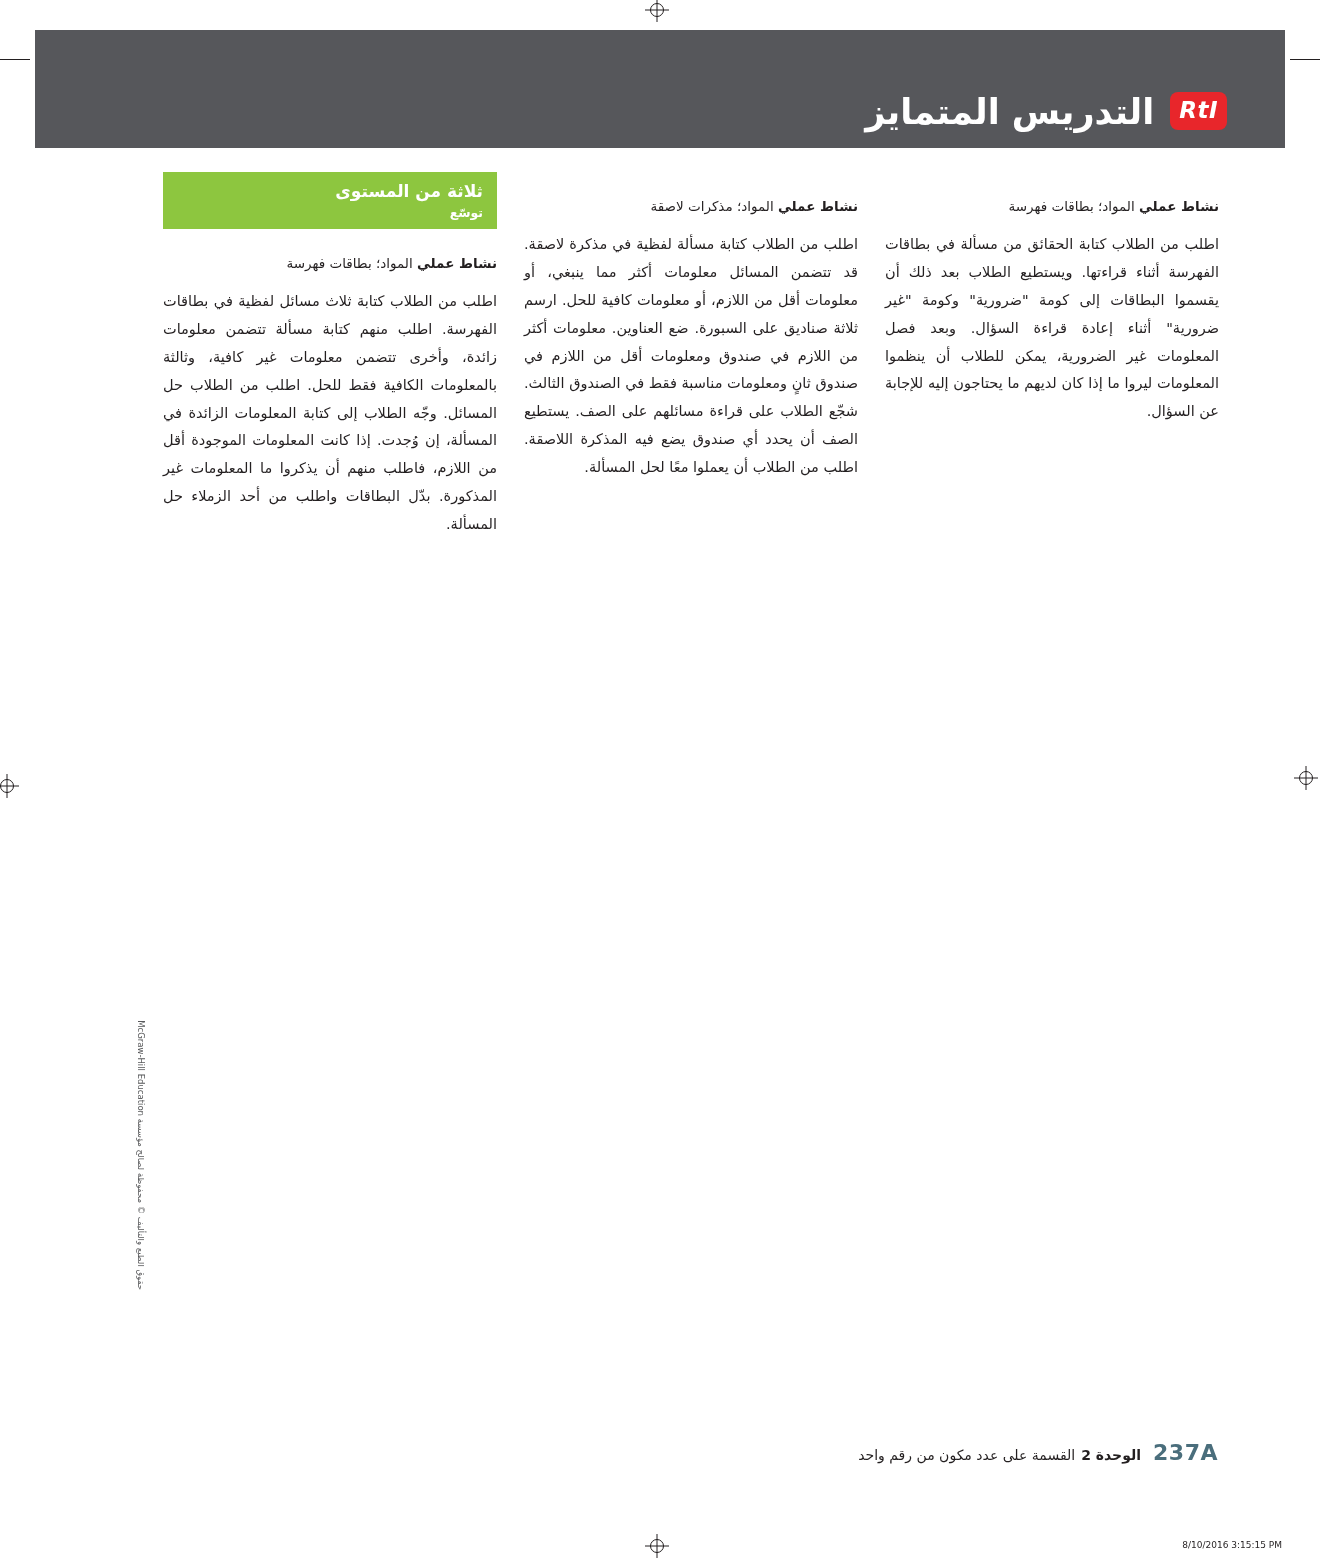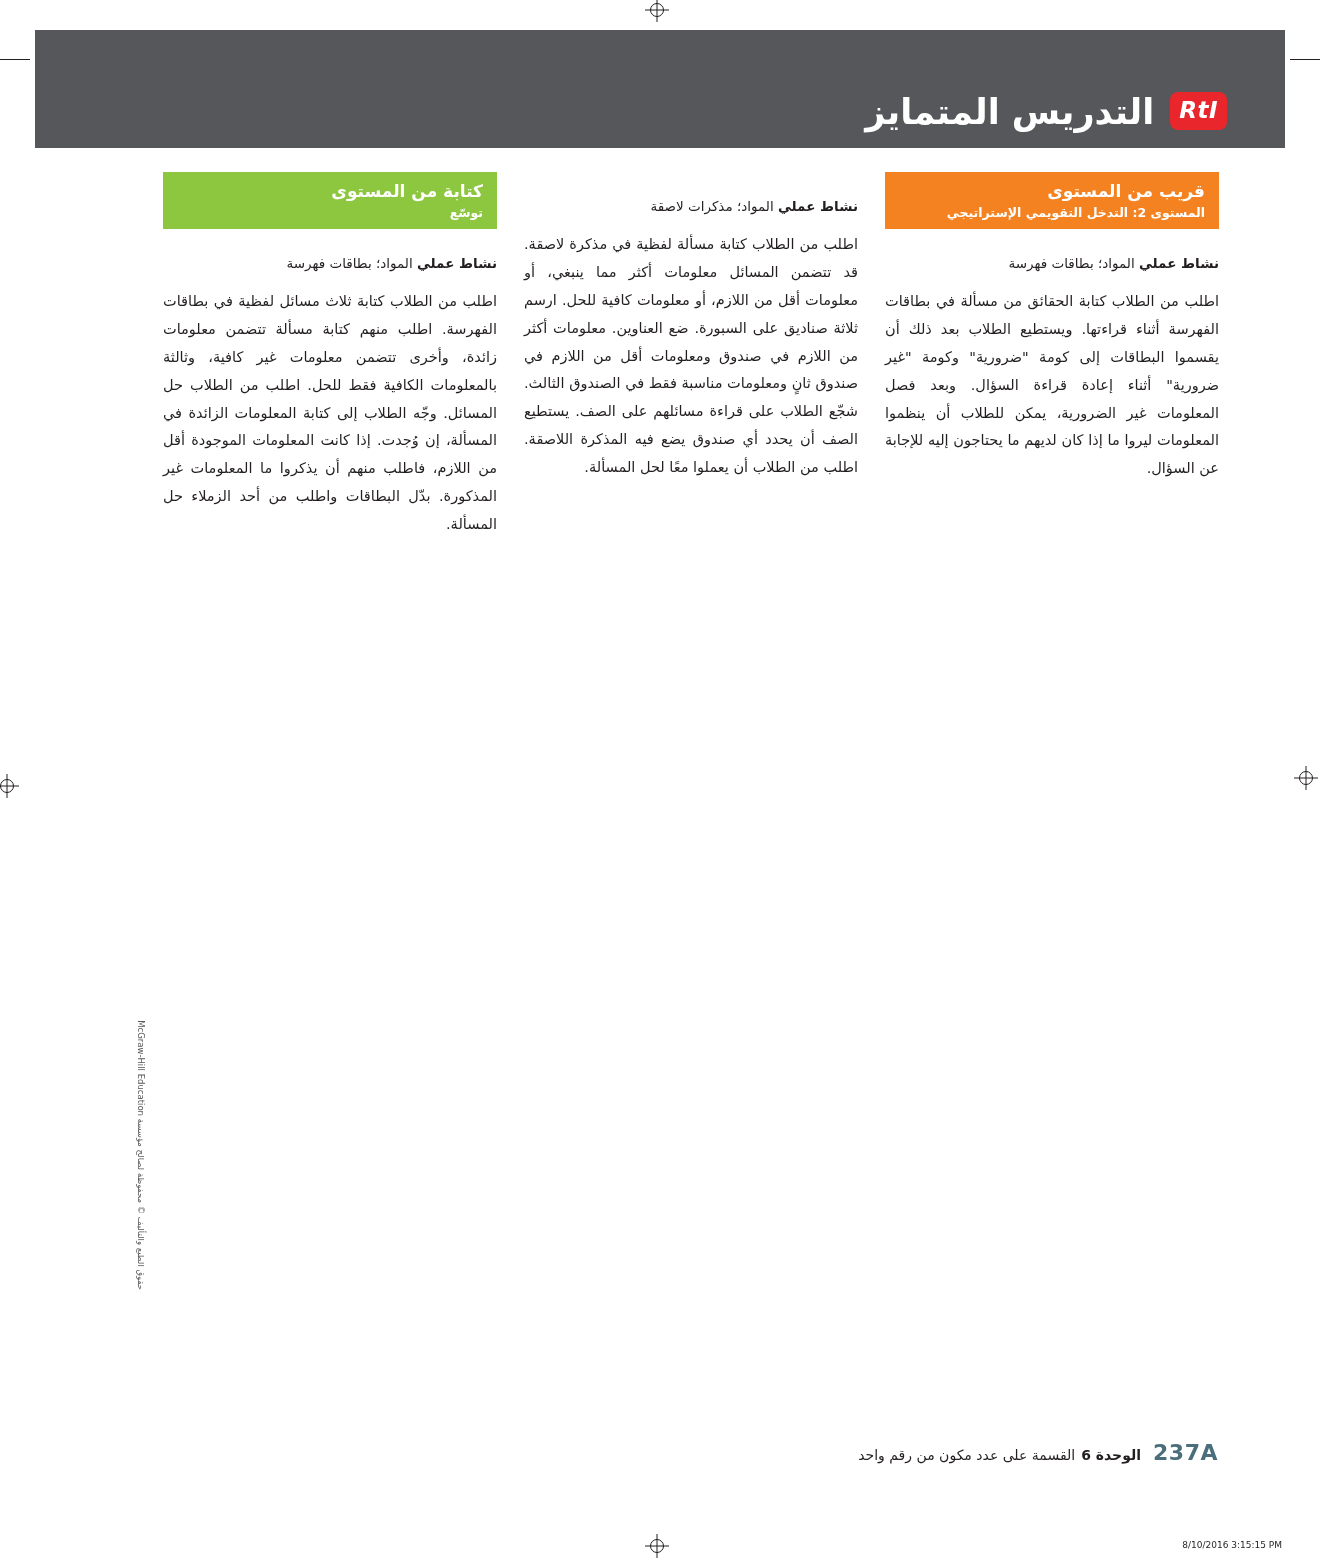--- a/index.html
+++ b/index.html
@@ -94,57 +94,53 @@
   </svg>
 
   <div class="header-band">
     <span class="rti-logo">RtI</span>
     <span class="band-title">التدريس المتمايز</span>
   </div>
 
   <div class="columns">
 
     <div class="col">
-      <div class="col-header" style="background: rgb(245, 130, 32);">
-        <div class="col-title">قريب من المستوى</div>
-        <div class="col-subtitle">المستوى 2: التدخل التقويمي الإستراتيجي</div>
-      </div>
       <div class="materials">
         <span class="act">نشاط عملي</span>
         <span>المواد؛ بطاقات فهرسة</span>
       </div>
       <div class="body-text">اطلب من الطلاب كتابة الحقائق من مسألة في بطاقات الفهرسة أثناء قراءتها. ويستطيع الطلاب بعد ذلك أن يقسموا البطاقات إلى كومة "ضرورية" وكومة "غير ضرورية" أثناء إعادة قراءة السؤال. وبعد فصل المعلومات غير الضرورية، يمكن للطلاب أن ينظموا المعلومات ليروا ما إذا كان لديهم ما يحتاجون إليه للإجابة عن السؤال.</div>
     </div>
 
     <div class="col">
       <div class="materials">
         <span class="act">نشاط عملي</span>
         <span>المواد؛ مذكرات لاصقة</span>
       </div>
       <div class="body-text">اطلب من الطلاب كتابة مسألة لفظية في مذكرة لاصقة. قد تتضمن المسائل معلومات أكثر مما ينبغي، أو معلومات أقل من اللازم، أو معلومات كافية للحل. ارسم ثلاثة صناديق على السبورة. ضع العناوين. معلومات أكثر من اللازم في صندوق ومعلومات أقل من اللازم في صندوق ثانٍ ومعلومات مناسبة فقط في الصندوق الثالث. شجّع الطلاب على قراءة مسائلهم على الصف. يستطيع الصف أن يحدد أي صندوق يضع فيه المذكرة اللاصقة. اطلب من الطلاب أن يعملوا معًا لحل المسألة.</div>
     </div>
 
     <div class="col">
       <div class="col-header" style="background: rgb(141, 198, 63);">
-        <div class="col-title">كتابة من المستوى</div>
+        <div class="col-title">ثلاثة من المستوى</div>
         <div class="col-subtitle">توسّع</div>
       </div>
       <div class="materials">
         <span class="act">نشاط عملي</span>
         <span>المواد؛ بطاقات فهرسة</span>
       </div>
       <div class="body-text">اطلب من الطلاب كتابة ثلاث مسائل لفظية في بطاقات الفهرسة. اطلب منهم كتابة مسألة تتضمن معلومات زائدة، وأخرى تتضمن معلومات غير كافية، وثالثة بالمعلومات الكافية فقط للحل. اطلب من الطلاب حل المسائل. وجّه الطلاب إلى كتابة المعلومات الزائدة في المسألة، إن وُجدت. إذا كانت المعلومات الموجودة أقل من اللازم، فاطلب منهم أن يذكروا ما المعلومات غير المذكورة. بدّل البطاقات واطلب من أحد الزملاء حل المسألة.</div>
     </div>
 
   </div>
 
   <div class="footer">
     <span class="page-num">237A</span>
     <span class="unit-wrap">
-      <span class="unit-label">الوحدة 6</span>
+      <span class="unit-label">الوحدة 2</span>
       <span>القسمة على عدد مكون من رقم واحد</span>
     </span>
   </div>
 
   <div class="copyright">حقوق الطبع والتأليف © محفوظة لصالح مؤسسة McGraw-Hill Education</div>
 
   <div class="print-meta-left">Chap 3.indb   1</div>
   <div class="print-meta-right">8/10/2016   3:15:15 PM</div>
 
 </div>

